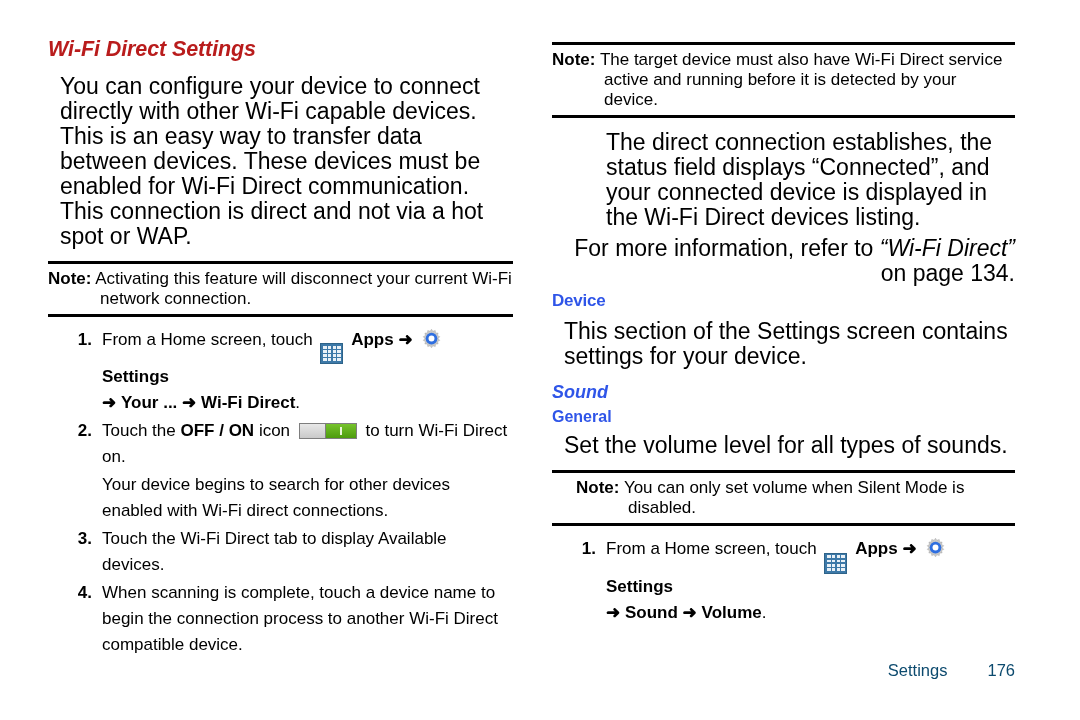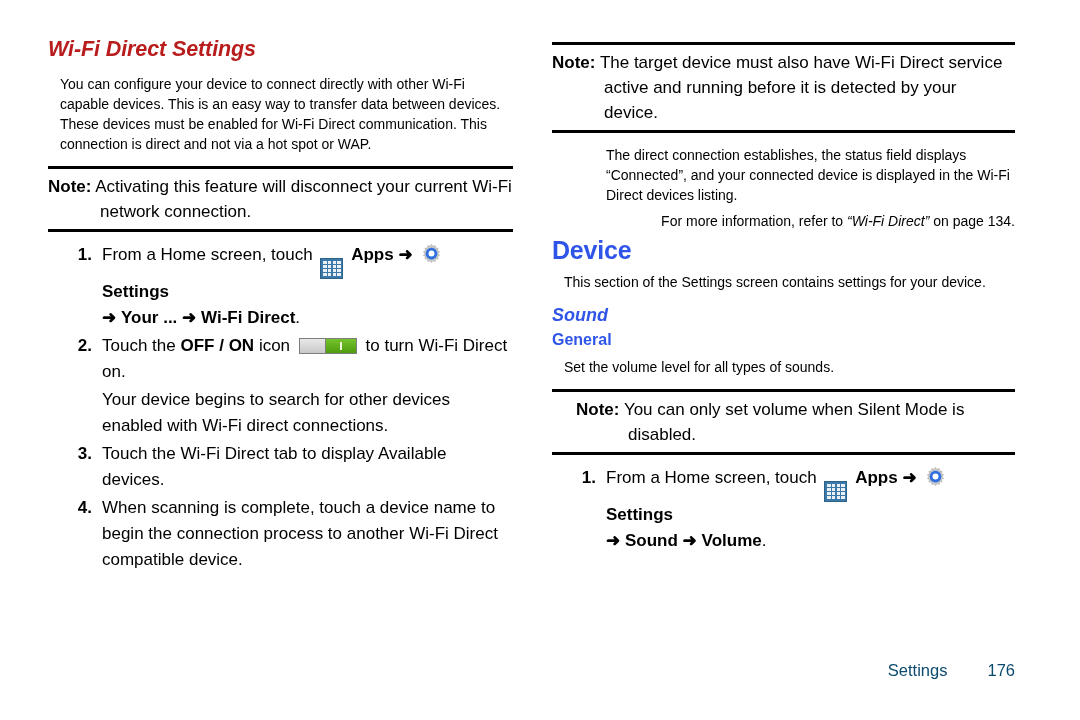--- a/index.html
+++ b/index.html
@@ -39,21 +39,21 @@
   h1.sec-head {
     font-size: 21.5px;
     font-weight: bold;
     font-style: italic;
     color: #b91c1c;
     margin: 8px 0 12px 0;
     letter-spacing: -0.1px;
     line-height: 1.1;
   }
   h1.sec-head-plain {
-    font-size: 25px;
+    font-size: 17px;
     font-weight: bold;
     font-style: normal;
     color: #2f55e8;
     margin: 2px 0 9px 0;
     letter-spacing: -0.2px;
     line-height: 1.05;
   }
   h2.sub-head {
     font-size: 18px;
     font-weight: bold;
@@ -66,37 +66,37 @@
     font-size: 16px;
     font-weight: bold;
     font-style: normal;
     color: #2f55e8;
     margin: 5px 0 8px 0;
     line-height: 1.1;
   }
 
   
   p.body {
-    font-size: 14px;
-    line-height: 20px;
+    font-size: 23px;
+    line-height: 25px;
     margin: 0 0 6px 0;
     padding-left: 12px;
     text-indent: 0;
   }
 
   
   .note-block {
     border-top: 3px solid #000;
     border-bottom: 3px solid #000;
     margin: 12px 0 10px 0;
     padding: 5px 0 5px 0;
   }
   .note-block .note-inner {
     font-size: 17px;
-    line-height: 25px;
+    line-height: 20px;
     padding-left: 52px;
     text-indent: -52px;
   }
   .note-block .note-lbl {
     font-weight: bold;
   }
 
   
   ol.steps {
     list-style: none;

